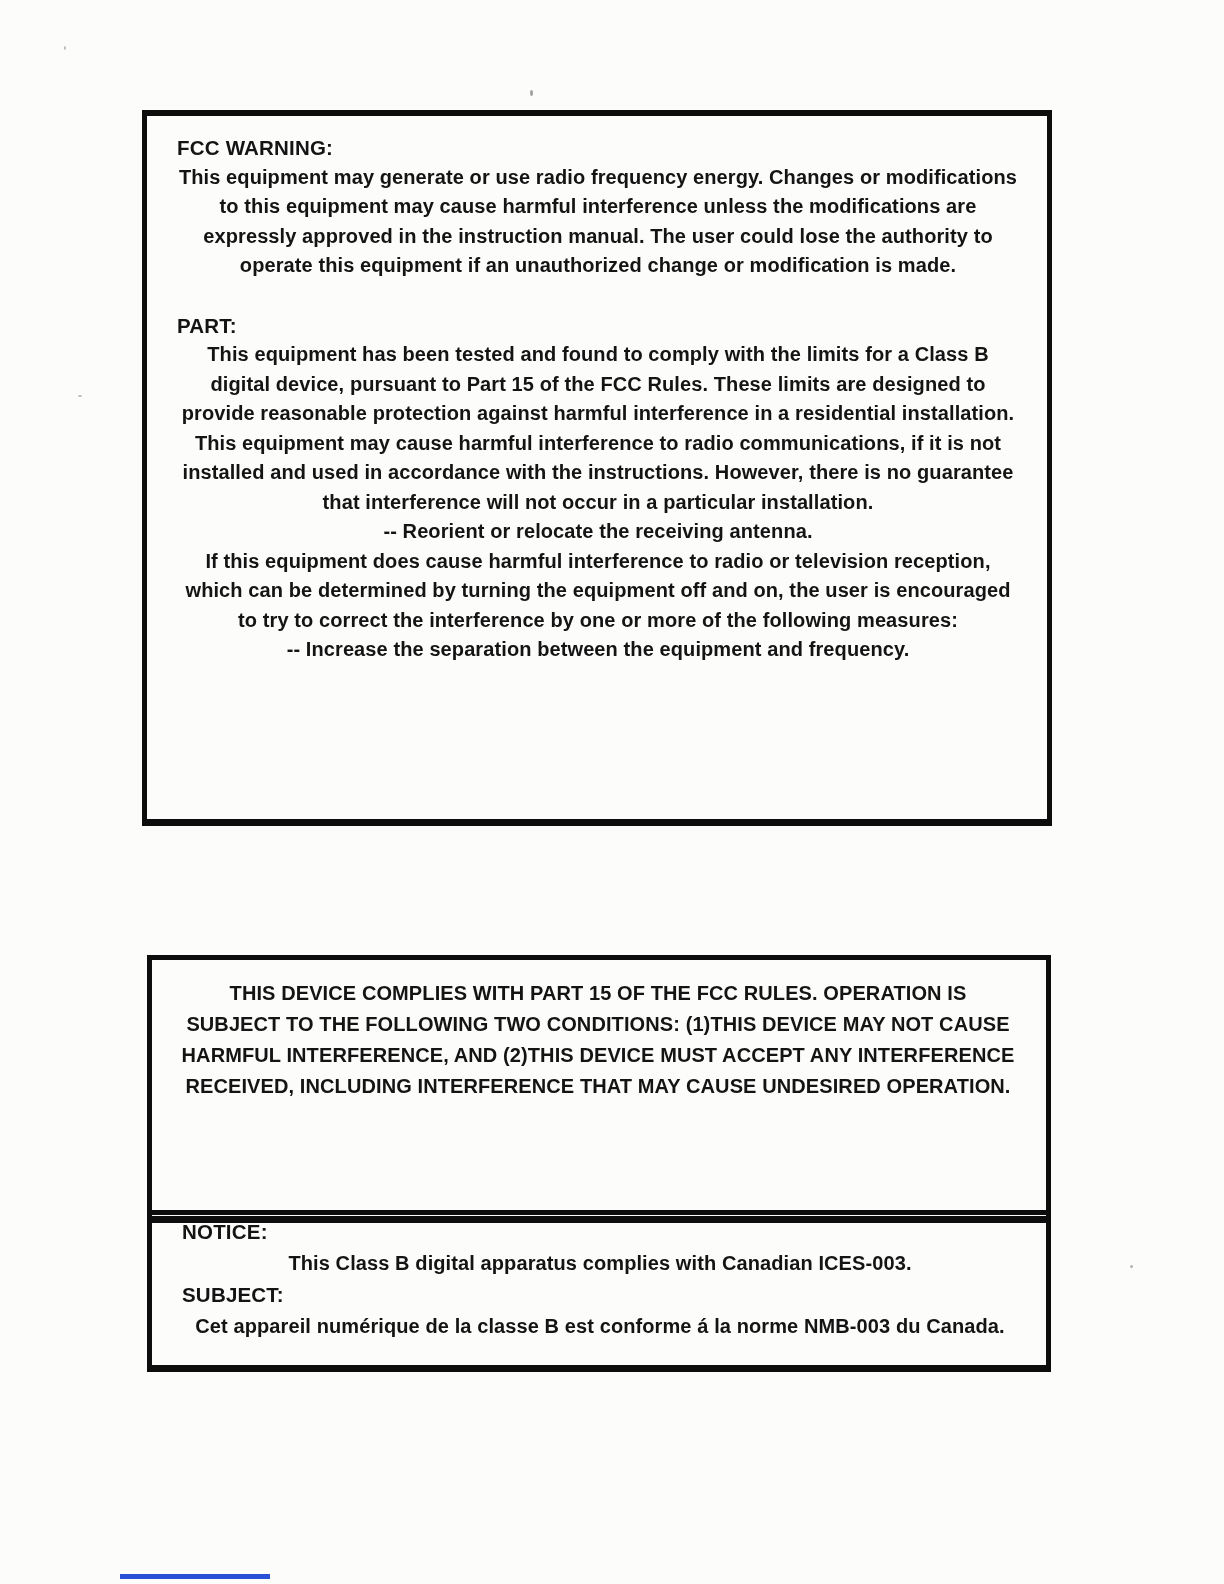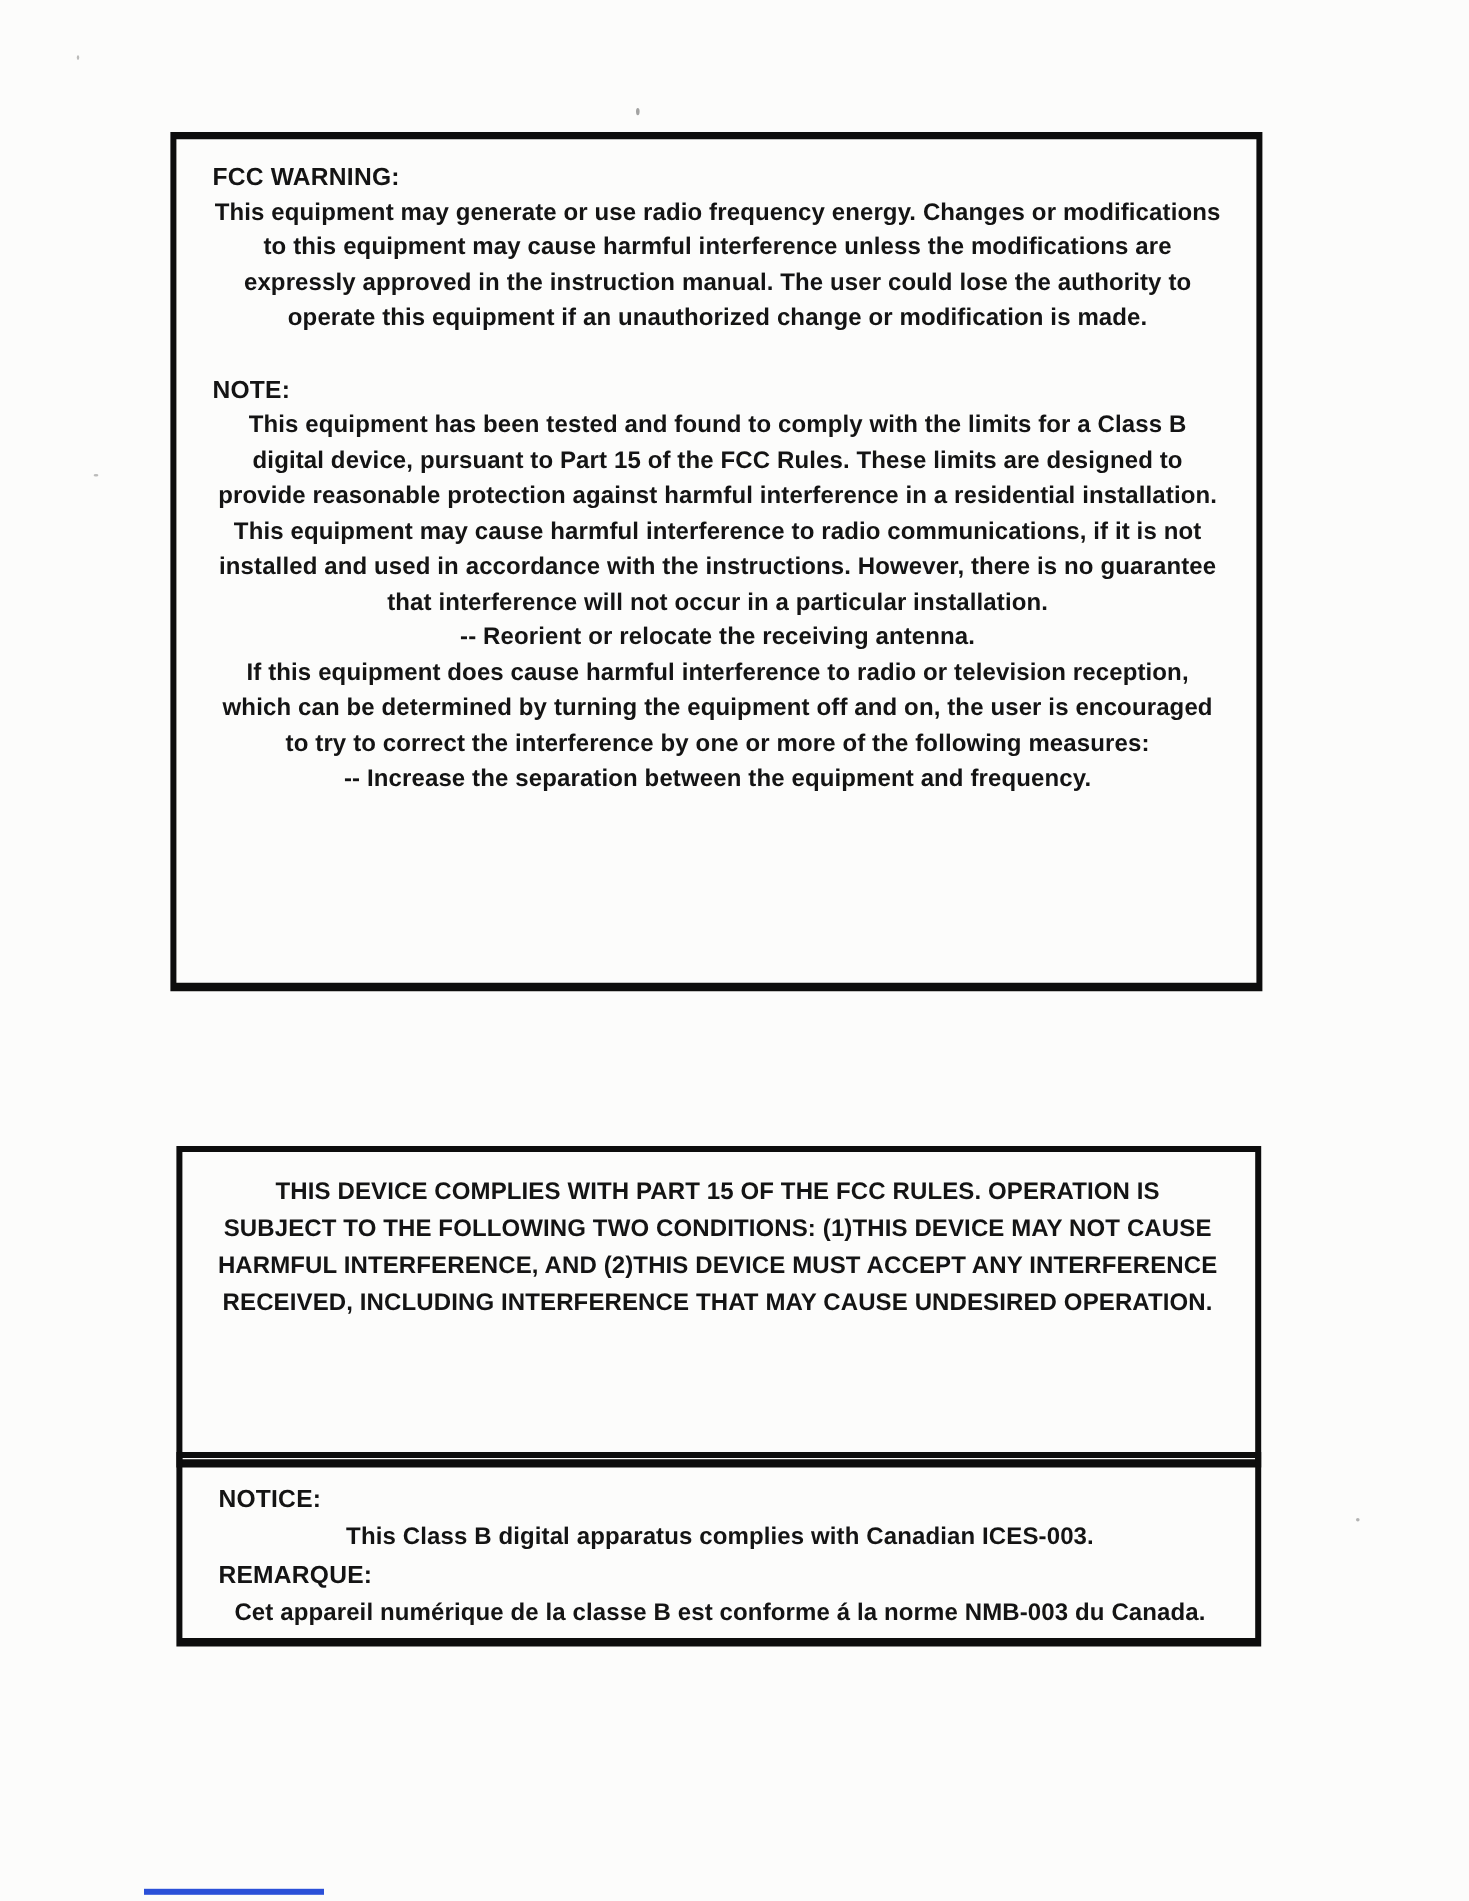--- a/index.html
+++ b/index.html
@@ -40,21 +40,21 @@
     width: 904px;
     height: 268px;
     padding: 18px 30px 10px 28px;
     border-bottom-width: 7px;
   }
   .box-notice {
     left: 147px;
     top: 1210px;
     width: 904px;
     height: 162px;
-    padding: 19px 28px 6px 30px;
+    padding: 1px 28px 6px 30px;
     border-bottom-width: 7px;
   }
   .heading {
     font-size: 20.5px;
     line-height: 29.5px;
     font-weight: 700;
     letter-spacing: 0.2px;
   }
   .para {
     font-size: 20px;
@@ -92,35 +92,35 @@
 </style>
 </head>
 <body>
 
 <div class="page">
 
   <div class="box box-fcc">
     <div class="heading">FCC WARNING:</div>
     <div class="para">This equipment may generate or use radio frequency energy. Changes or modifications to this equipment may cause harmful interference unless the modifications are expressly approved in the instruction manual. The user could lose the authority to operate this equipment if an unauthorized change or modification is made.</div>
     <div class="gap"></div>
-    <div class="heading">NOTE:</div>
+    <div class="heading">PART:</div>
     <div class="para">This equipment has been tested and found to comply with the limits for a Class B digital device, pursuant to Part 15 of the FCC Rules. These limits are designed to provide reasonable protection against harmful interference in a residential installation. This equipment may cause harmful interference to radio communications, if it is not installed and used in accordance with the instructions. However, there is no guarantee that interference will not occur in a particular installation.</div>
     <div class="para measures-item">-- Reorient or relocate the receiving antenna.</div>
     <div class="para">If this equipment does cause harmful interference to radio or television reception, which can be determined by turning the equipment off and on, the user is encouraged to try to correct the interference by one or more of the following measures:</div>
     <div class="para measures-item">-- Increase the separation between the equipment and frequency.</div>
   </div>
 
   <div class="box box-compliance">
     <div class="para">THIS DEVICE COMPLIES WITH PART 15 OF THE FCC RULES. OPERATION IS SUBJECT TO THE FOLLOWING TWO CONDITIONS: (1)THIS DEVICE MAY NOT CAUSE HARMFUL INTERFERENCE, AND (2)THIS DEVICE MUST ACCEPT ANY INTERFERENCE RECEIVED, INCLUDING INTERFERENCE THAT MAY CAUSE UNDESIRED OPERATION.</div>
   </div>
 
   <div class="box box-notice">
     <div class="heading">NOTICE:</div>
     <div class="para">This Class B digital apparatus complies with Canadian ICES-003.</div>
-    <div class="heading">REMARQUE:</div>
+    <div class="heading">SUBJECT:</div>
     <div class="para">Cet appareil numérique de la classe B est conforme á la norme NMB-003 du Canada.</div>
   </div>
 
   <div class="blue-underline"></div>
 
   <div class="speck" style="left:530px; top:90px; width:3px; height:6px; opacity:.55;"></div>
   <div class="speck" style="left:64px; top:46px; width:2px; height:4px; opacity:.4;"></div>
   <div class="speck" style="left:78px; top:395px; width:4px; height:2px; opacity:.4;"></div>
   <div class="speck" style="left:1130px; top:1265px; width:3px; height:3px; opacity:.45;"></div>
 

